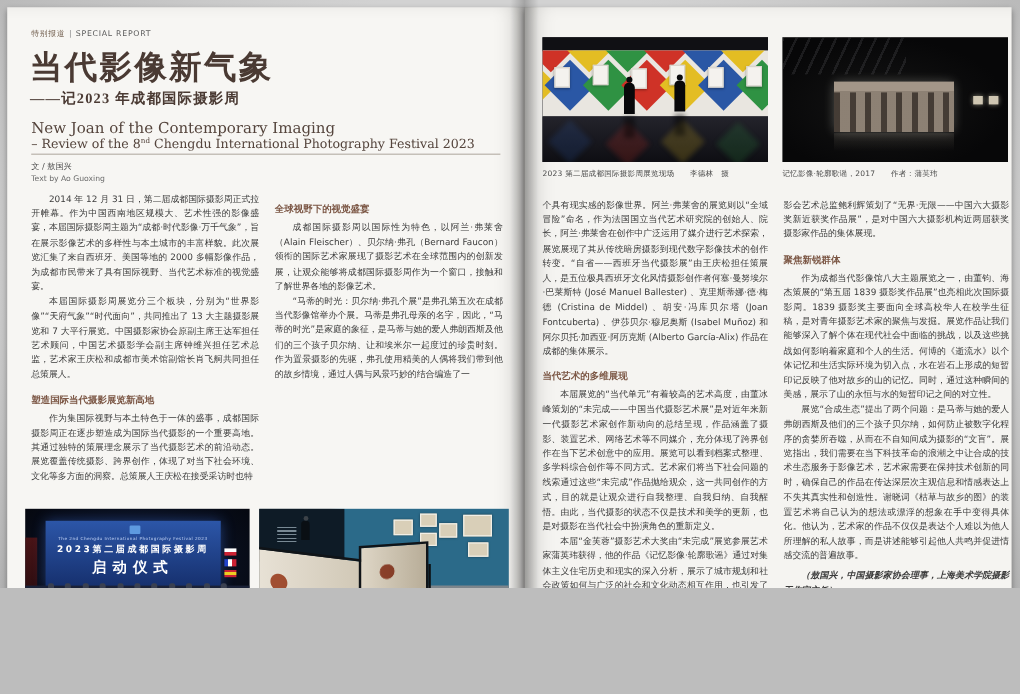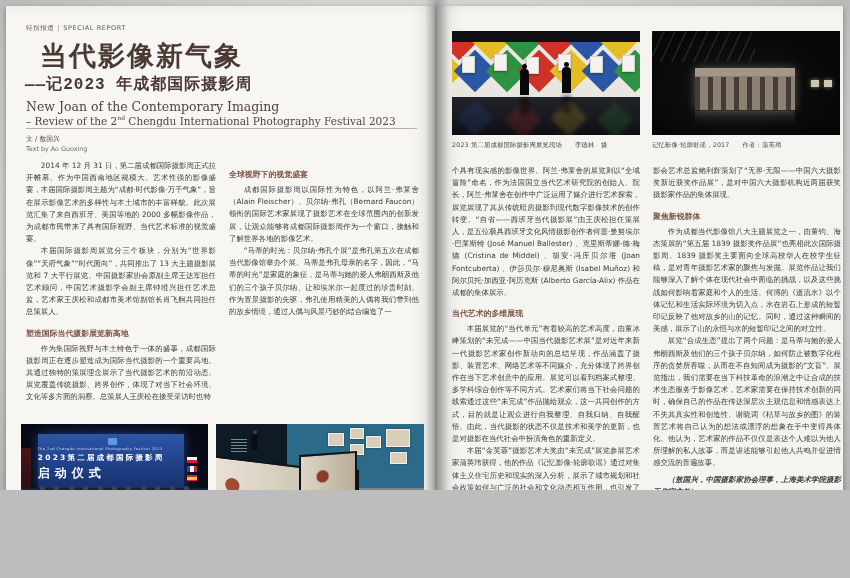--- a/index.html
+++ b/index.html
@@ -8,24 +8,24 @@
   .page{position:absolute;top:6px;height:560px;background:#f7f6f3;}
   .page-l{left:6px;width:431px;box-shadow:inset -16px 0 20px -12px rgba(0,0,0,.30), 0 2px 5px rgba(0,0,0,.35);}
   .page-r{left:437px;width:406px;background:#f5f4f1;box-shadow:inset 16px 0 20px -12px rgba(0,0,0,.30), 0 2px 5px rgba(0,0,0,.35);}
   .spine{position:absolute;left:425px;top:0;width:24px;height:578px;pointer-events:none;
     background:linear-gradient(to right, rgba(0,0,0,0) 0%, rgba(0,0,0,.22) 50%, rgba(0,0,0,0) 100%);}
 
   
   .kicker{position:absolute;left:20px;top:18px;font-size:6.5px;letter-spacing:.6px;color:#6e5a49;}
   .kicker .bar{color:#8a8a8a;margin:0 3px;}
   .kicker .en{color:#5c5c5c;}
-  .ttl-cn{position:absolute;left:34px;top:32px;margin:0;font-family:"DejaVu Serif",serif;
+  .ttl-cn{position:absolute;left:19px;top:32px;margin:0;font-family:"DejaVu Serif",serif;
     font-size:27px;font-weight:bold;letter-spacing:2px;color:#4a3a33;}
-  .ttl-sub{position:absolute;left:19px;top:68px;margin:0;font-family:Liberation Mono, monospace;
-    font-size:16px;font-weight:bold;letter-spacing:1px;color:#4a3a33;}
+  .ttl-sub{position:absolute;left:19px;top:68px;margin:0;font-family:Liberation Serif, serif;
+    font-size:12px;font-weight:bold;letter-spacing:1px;color:#4a3a33;}
   .ttl-en1{position:absolute;left:20px;top:93px;font-family:"DejaVu Serif",serif;font-size:12.5px;color:#54443c;}
   .ttl-en2{position:absolute;left:20px;top:108px;font-family:"DejaVu Serif",serif;font-size:10.5px;color:#54443c;}
   .ttl-en2 sup{font-size:6px;}
   .rule{position:absolute;left:20px;top:122px;width:391px;height:1px;background:#b9b2aa;}
   .by-cn{position:absolute;left:20px;top:128px;font-size:6.8px;color:#4c4c4c;}
   .by-en{position:absolute;left:20px;top:139px;font-size:6.4px;color:#6b6b6b;}
 
   
   .cols{position:absolute;display:flex;gap:13px;}
   .cols-l{left:20px;top:154px;width:393px;}
@@ -46,21 +46,21 @@
   figure{margin:0;}
   .ph1{width:187px;} .ph2{flex:1;} .ph3{width:188px;} .ph4{width:188px;}
   .ph-img{position:relative;overflow:hidden;background:#111;}
   .row-lb .ph-img{height:110px;} .row-rt .ph-img{height:104px;}
   figcaption{margin-top:6px;font-size:6.3px;color:#4a4a4a;letter-spacing:.2px;}
 
   
   .launch{background:radial-gradient(ellipse at 50% 45%, #101a33 0%, #070b16 75%, #04060c 100%);}
   .launch .redglow{position:absolute;left:0;top:22%;width:10px;height:55%;
     background:linear-gradient(#5a1616, #2a0b0b);opacity:.8;}
-  .launch .scrn{position:absolute;left:9%;top:9%;width:78%;height:50%;text-align:left;
+  .launch .scrn{position:absolute;left:9%;top:9%;width:78%;height:50%;text-align:center;
     background:linear-gradient(#2c56a8, #16306e);box-shadow:0 0 10px rgba(60,110,220,.45);}
   .launch .logo{position:absolute;left:48%;top:4px;width:9px;height:7px;background:#5e9ae0;border-radius:1px;}
   .launch .s-en{margin-top:13px;font-size:3.5px;color:#cfe0ff;letter-spacing:.4px;opacity:.9;}
   .launch .s-cn{margin-top:2px;font-size:7.5px;color:#ffffff;font-weight:bold;letter-spacing:2.2px;}
   .launch .s-big{margin-top:2px;font-size:12px;color:#ffffff;font-weight:bold;letter-spacing:5px;}
   .launch .flags{position:absolute;right:6%;top:30%;display:flex;flex-direction:column;gap:3px;}
   .launch .flags i{width:10px;height:6px;display:block;}
   .launch .f1{background:linear-gradient(#fff 50%, #c23 50%);}
   .launch .f2{background:linear-gradient(90deg,#24c 33%,#fff 33% 66%,#c23 66%);}
   .launch .f3{background:linear-gradient(#c23 25%,#ec2 25% 75%,#c23 75%);}
@@ -138,21 +138,21 @@
 
 <div class="canvas">
 
   <div class="page page-l">
     <div class="kicker">
       <span>特别报道</span><span class="bar">|</span><span class="en">SPECIAL REPORT</span>
     </div>
     <h1 class="ttl-cn">当代影像新气象</h1>
     <h2 class="ttl-sub">——记2023 年成都国际摄影周</h2>
     <div class="ttl-en1">New Joan of the Contemporary Imaging</div>
-    <div class="ttl-en2"><span>– Review of the 2</span><sup>nd</sup><span> Chengdu International Photography Festival 2023</span></div>
+    <div class="ttl-en2"><span>– Review of the 8</span><sup>nd</sup><span> Chengdu International Photography Festival 2023</span></div>
     <div class="rule"></div>
     <div class="by-cn">文 / 敖国兴</div>
     <div class="by-en">Text by Ao Guoxing</div>
 
     <div class="cols cols-l">
       <div class="col">
         <p class="para">2014 年 12 月 31 日，第二届成都国际摄影周正式拉开帷幕。作为中国西南地区规模大、艺术性强的影像盛宴，本届国际摄影周主题为“成都·时代影像·万千气象”，旨在展示影像艺术的多样性与本土城市的丰富样貌。此次展览汇集了来自西班牙、美国等地的 2000 多幅影像作品，为成都市民带来了具有国际视野、当代艺术标准的视觉盛宴。</p>
         <p class="para">本届国际摄影周展览分三个板块，分别为“世界影像”“天府气象”“时代面向”，共同推出了 13 大主题摄影展览和 7 大平行展览。中国摄影家协会原副主席王达军担任艺术顾问，中国艺术摄影学会副主席钟维兴担任艺术总监，艺术家王庆松和成都市美术馆副馆长肖飞舸共同担任总策展人。</p>
         <h3 class="subhead">塑造国际当代摄影展览新高地</h3>
         <p class="para">作为集国际视野与本土特色于一体的盛事，成都国际摄影周正在逐步塑造成为国际当代摄影的一个重要高地。其通过独特的策展理念展示了当代摄影艺术的前沿动态。展览覆盖传统摄影、跨界创作，体现了对当下社会环境、文化等多方面的洞察。总策展人王庆松在接受采访时也特</p>

